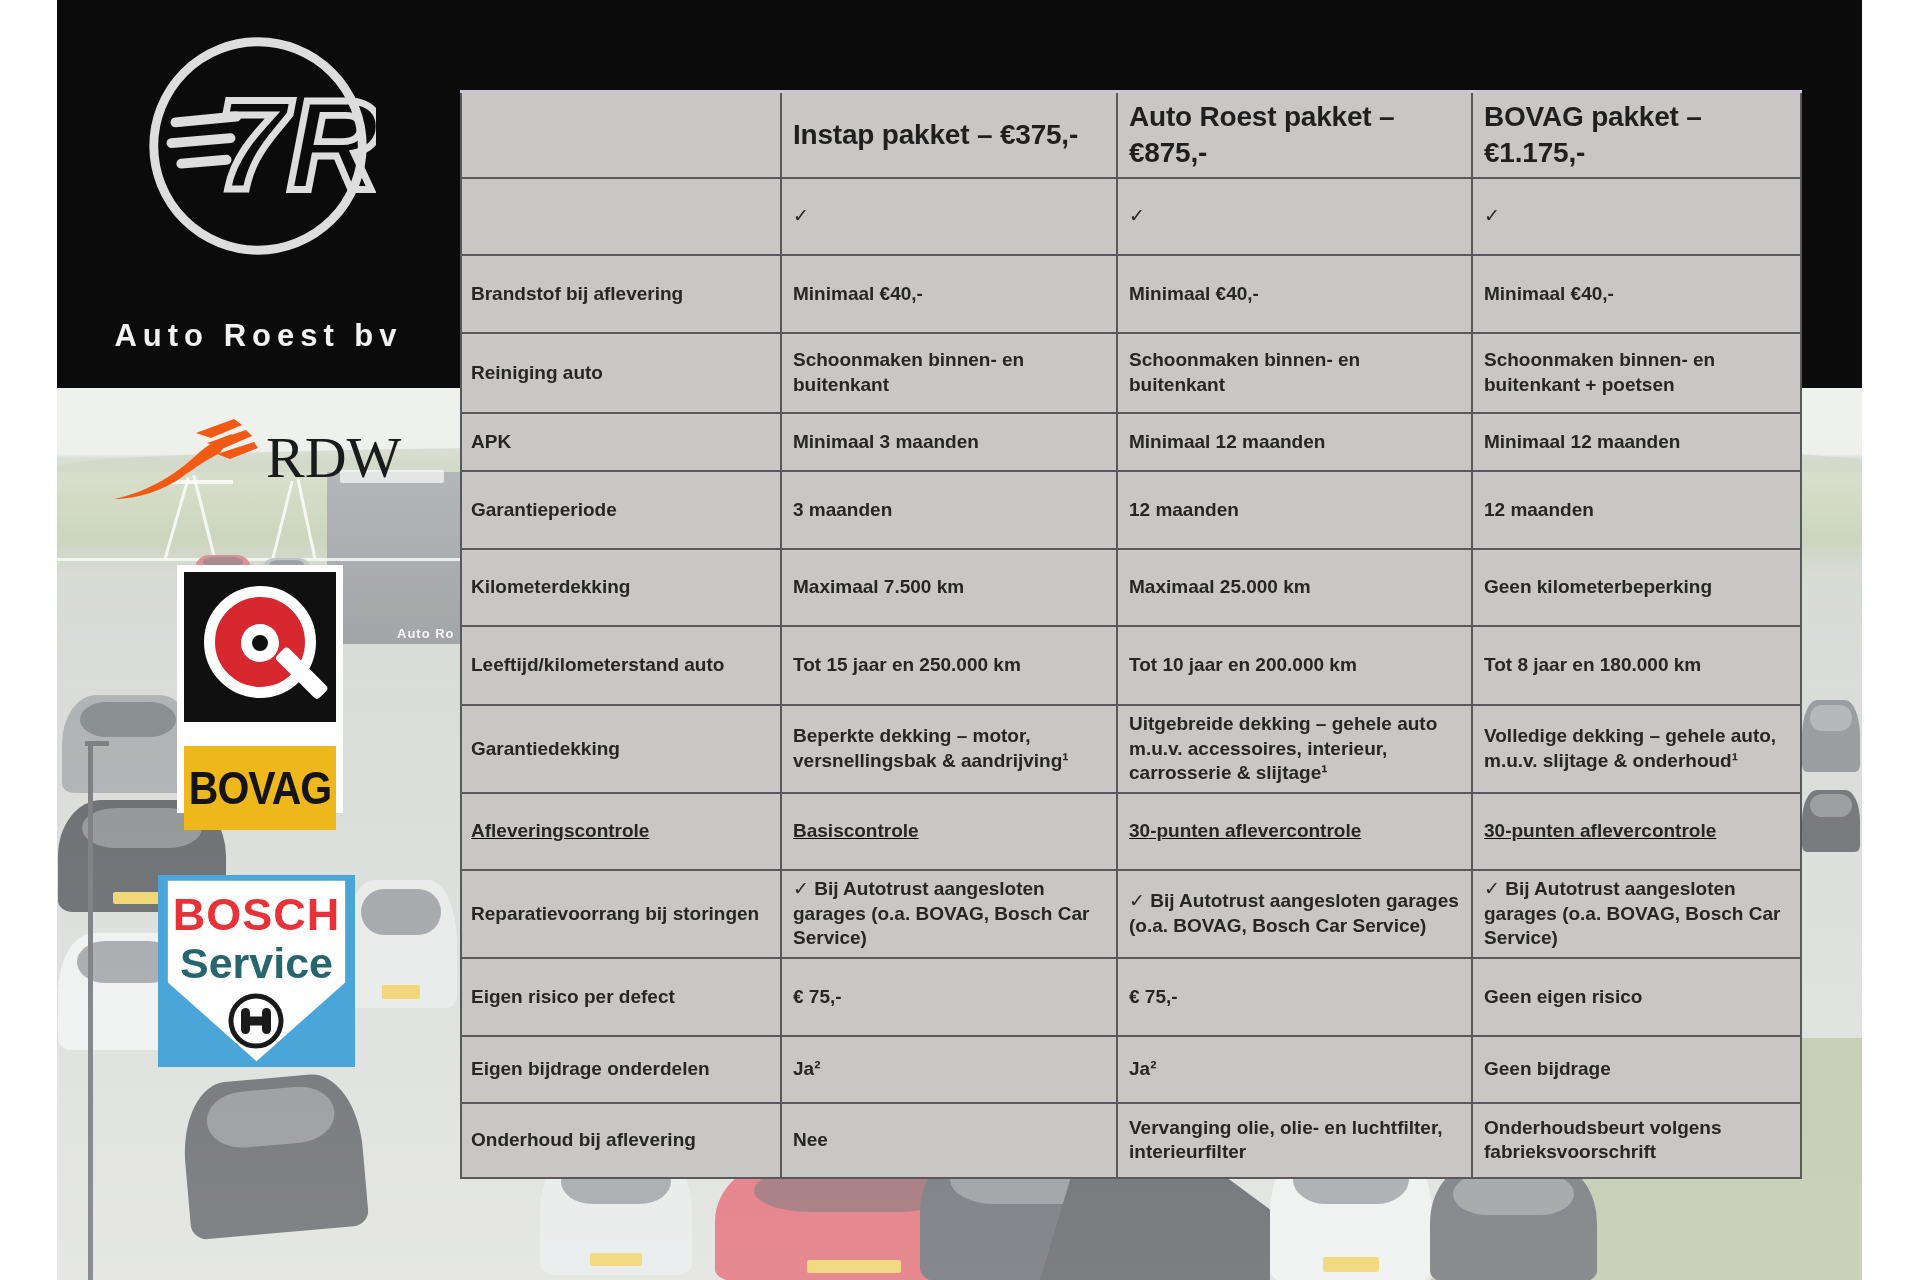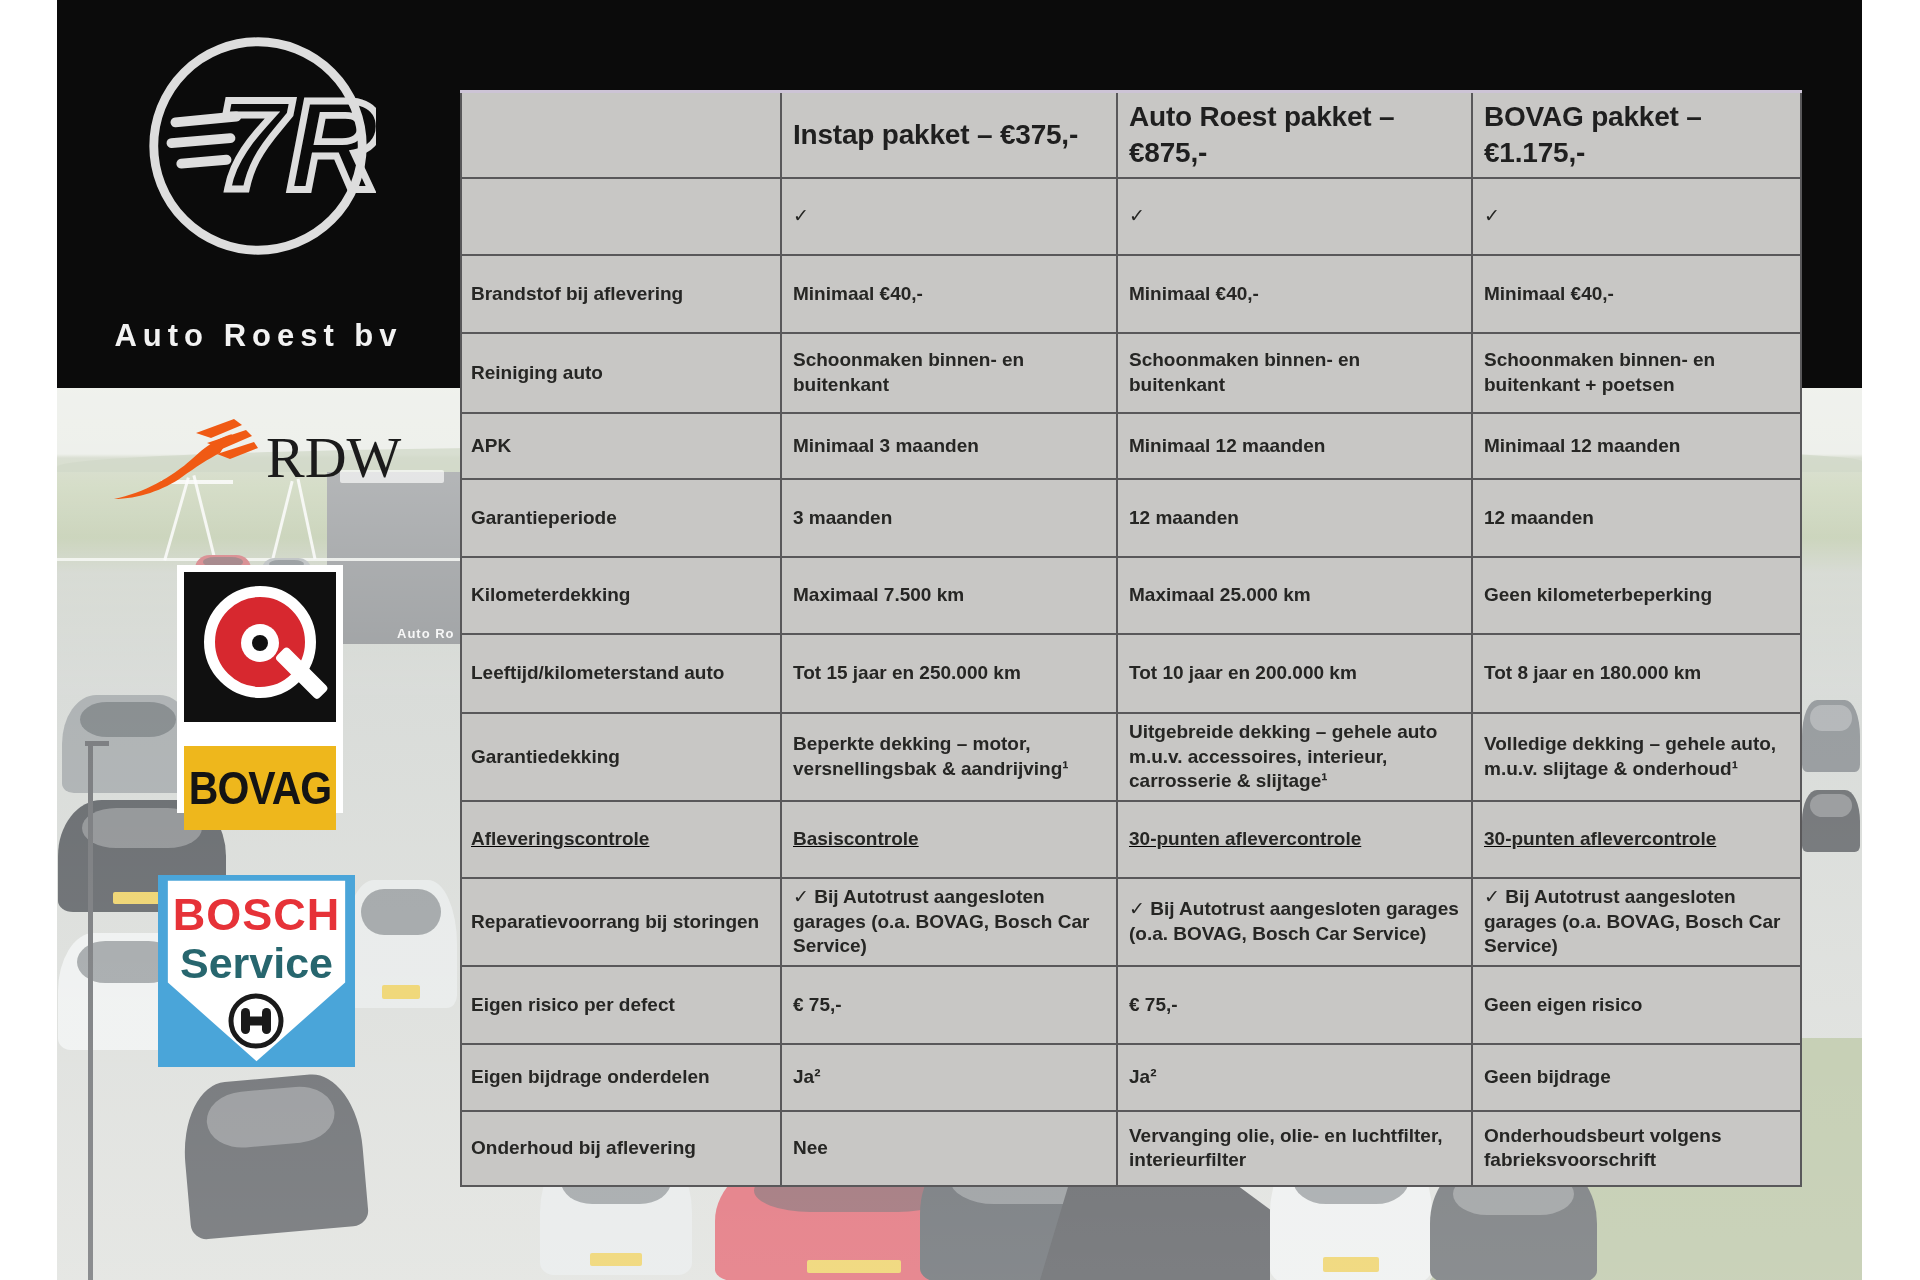--- a/index.html
+++ b/index.html
@@ -223,21 +223,21 @@
           <td>Minimaal €40,-</td>
           <td>Minimaal €40,-</td>
           <td>Minimaal €40,-</td>
         </tr>
         <tr style="height: 80px; margin-top: 20px;">
           <th>Reiniging auto</th>
           <td>Schoonmaken binnen- en buitenkant</td>
           <td>Schoonmaken binnen- en buitenkant</td>
           <td>Schoonmaken binnen- en buitenkant + poetsen</td>
         </tr>
-        <tr style="height: 66px;">
+        <tr style="height: 58px;">
           <th>APK</th>
           <td>Minimaal 3 maanden</td>
           <td>Minimaal 12 maanden</td>
           <td>Minimaal 12 maanden</td>
         </tr>
         <tr style="height: 78px;">
           <th>Garantieperiode</th>
           <td>3 maanden</td>
           <td>12 maanden</td>
           <td>12 maanden</td>

